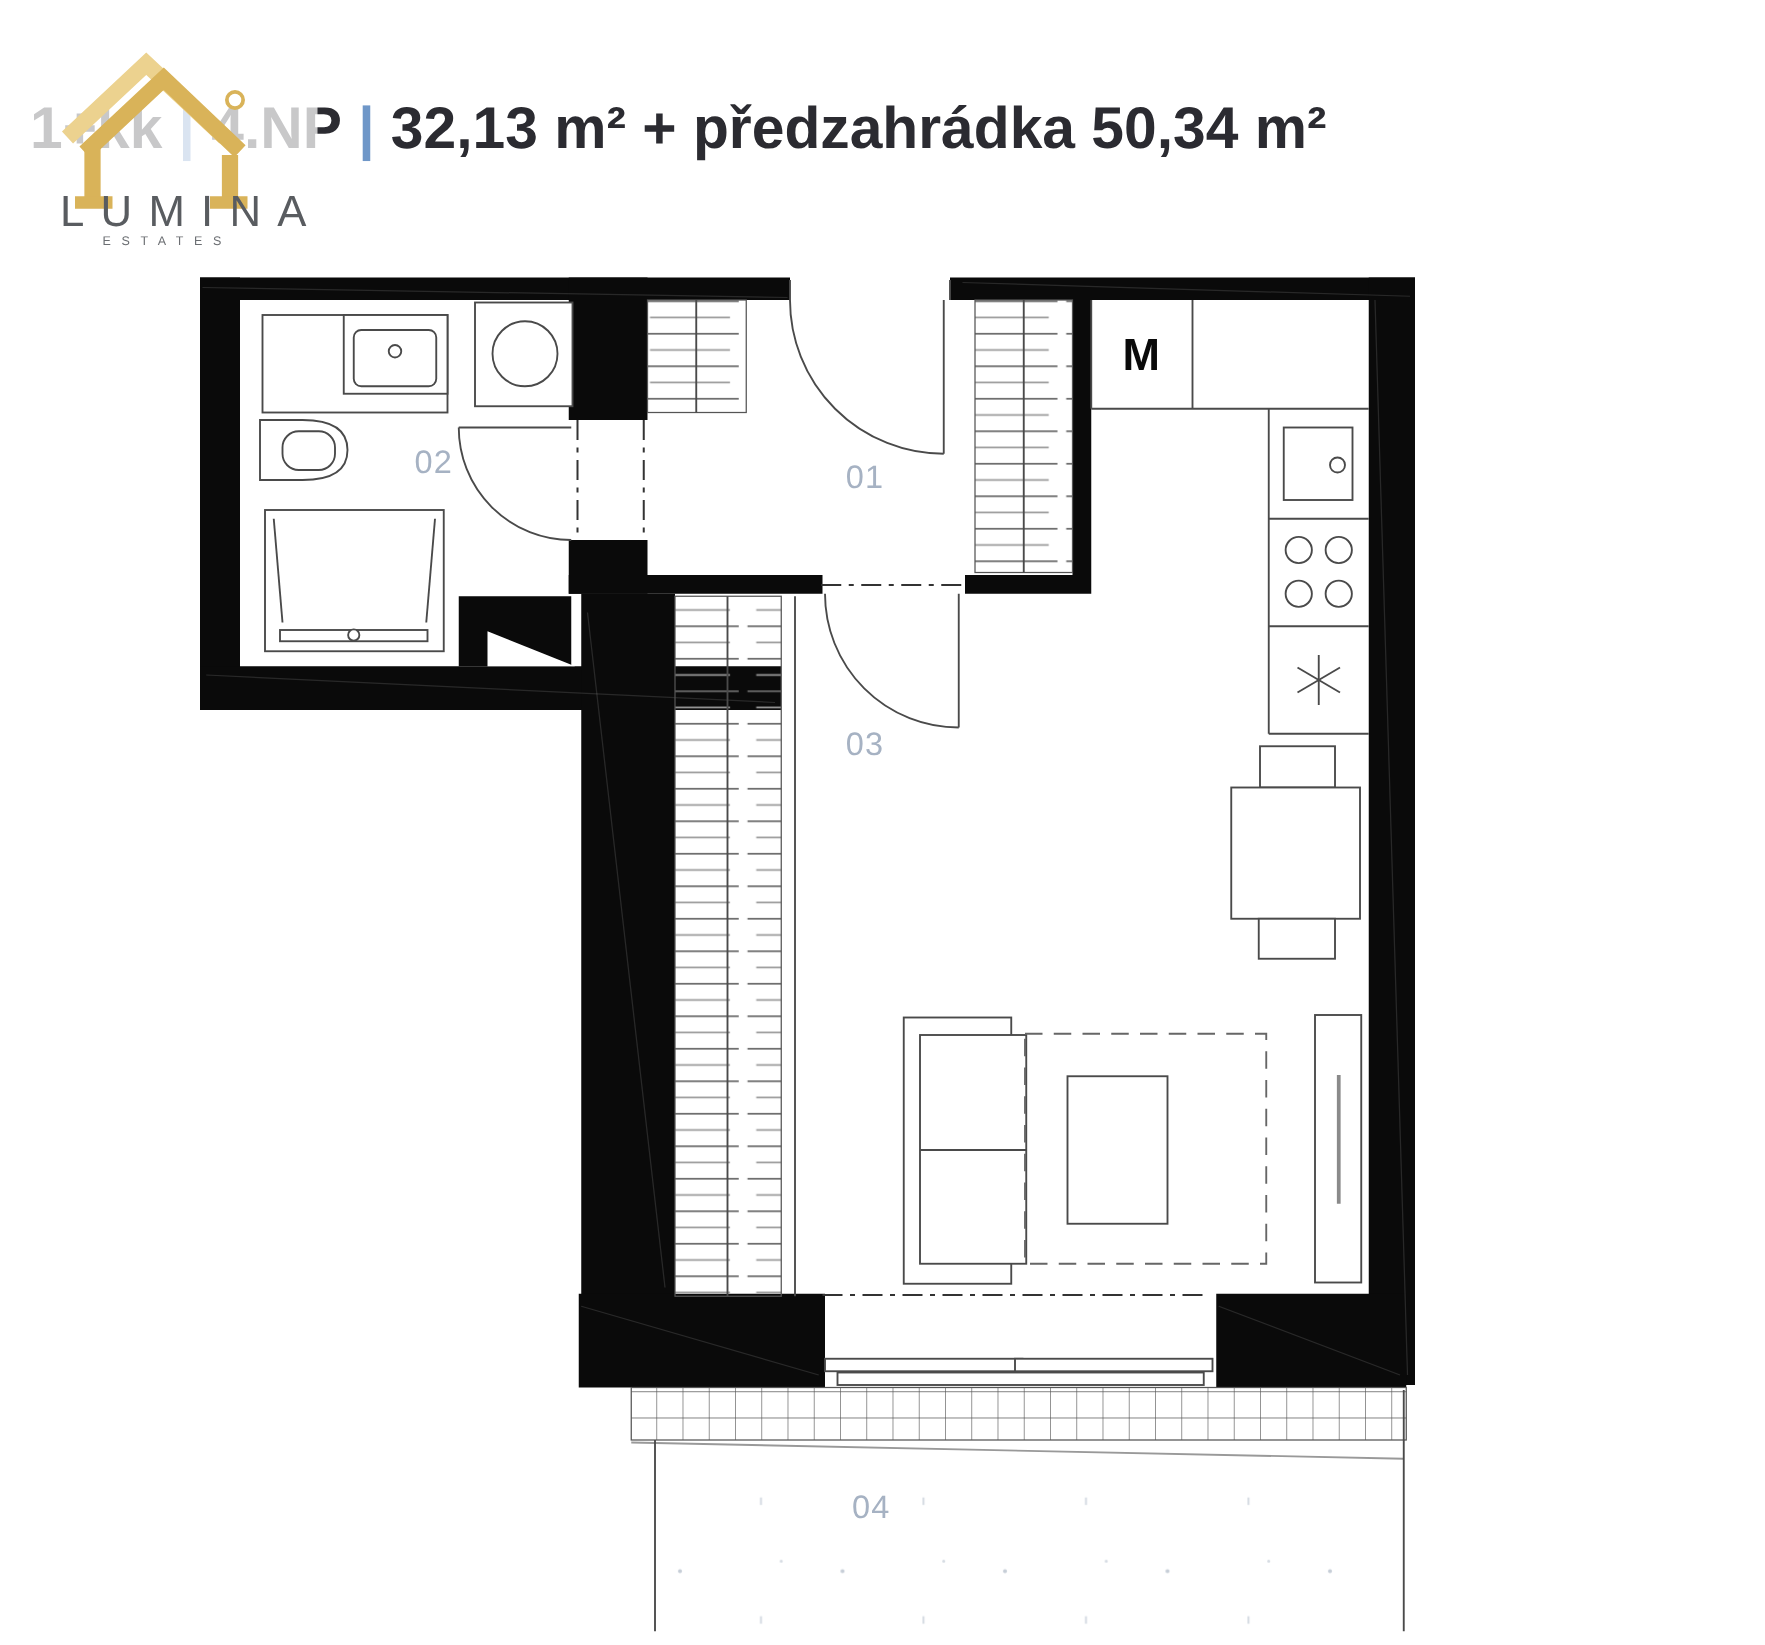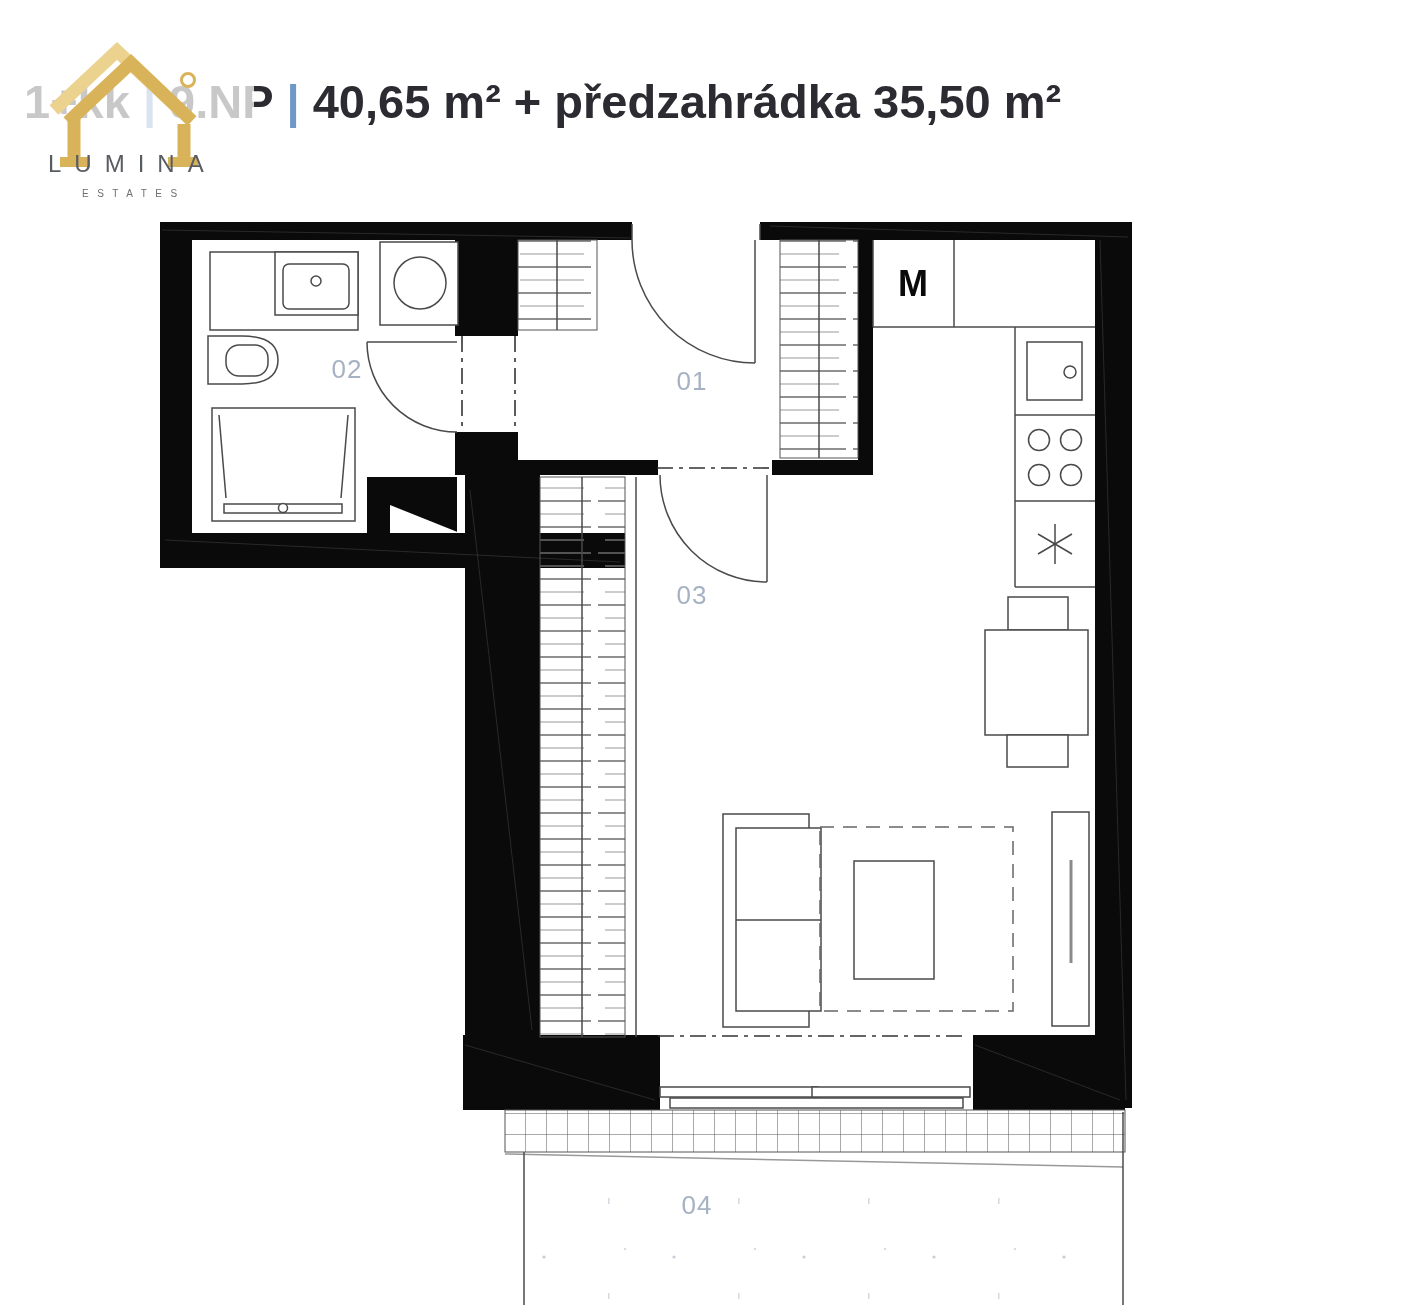--- a/index.html
+++ b/index.html
@@ -5,21 +5,21 @@
   html,body{margin:0;padding:0;background:#ffffff;}
   #stage{position:relative;width:1412px;height:1316px;background:#ffffff;overflow:hidden;
          font-family:"Liberation Sans", sans-serif;}
   
   #title{position:absolute;left:24px;top:74px;font-size:47px;font-weight:bold;
          color:#2b2b31;white-space:nowrap;letter-spacing:0px;}
   #title .sep{color:#6f97c8;margin:0 13px;font-weight:bold;}
   #logo-fade{position:absolute;left:16px;top:30px;width:238px;height:122px;
              background:rgba(255,255,255,0.74);}
   #logo-house{position:absolute;left:38px;top:34px;}
-  #logo-name{position:absolute;left:48px;top:150px;font-size:24px;color:#595c60;
+  #logo-name{position:absolute;left:48px;top:150px;font-size:35px;color:#595c60;
              letter-spacing:13px;}
   #logo-tagline{position:absolute;left:82px;top:188px;font-size:10px;color:#6b6e72;
                 letter-spacing:8.5px;}
   
   #plan{position:absolute;left:0;top:0;}
   .wall{fill:#0a0a0a;}
   .thin{stroke:#4a4a4a;stroke-width:1.5;fill:none;}
   .fixture{stroke:#4a4a4a;stroke-width:1.5;fill:#ffffff;}
   .hatchbox{stroke:#555;stroke-width:1;fill:url(#rungs);}
   .dashdot{stroke:#333;stroke-width:1.6;fill:none;stroke-dasharray:16 6 4 6;}
@@ -27,21 +27,21 @@
   .roomlabel{font-size:26px;letter-spacing:1px;}
   .mlabel{font-size:36px;font-weight:bold;}
   .tex{stroke:#fff;stroke-width:1;opacity:.12;}
 </style>
 </head>
 <body>
 
 <div id="stage">
 
   <div id="title">
-    <span>1+kk</span><span class="sep">|</span><span>9.NP</span><span class="sep">|</span><span>40,65 m² + předzahrádka 35,50 m²</span>
+    <span>1+kk</span><span class="sep">|</span><span>4.NP</span><span class="sep">|</span><span>32,13 m² + předzahrádka 50,34 m²</span>
   </div>
 
   <div id="logo-fade"></div>
 
   <svg id="logo-house" width="172" height="138" viewBox="0 0 172 138">
     <path d="M16 76 L79 17 L142 76" stroke="#ecd28f" stroke-width="13" fill="none"></path>
     <path d="M30 88 L93 29 L154 87" stroke="#d9b359" stroke-width="13" fill="none"></path>
     <path d="M36 82 V128" stroke="#d9b359" stroke-width="13" fill="none"></path>
     <path d="M146 90 V128" stroke="#d9b359" stroke-width="13" fill="none"></path>
     <path d="M22 128 H52 M130 128 H160" stroke="#d9b359" stroke-width="10" fill="none"></path>

